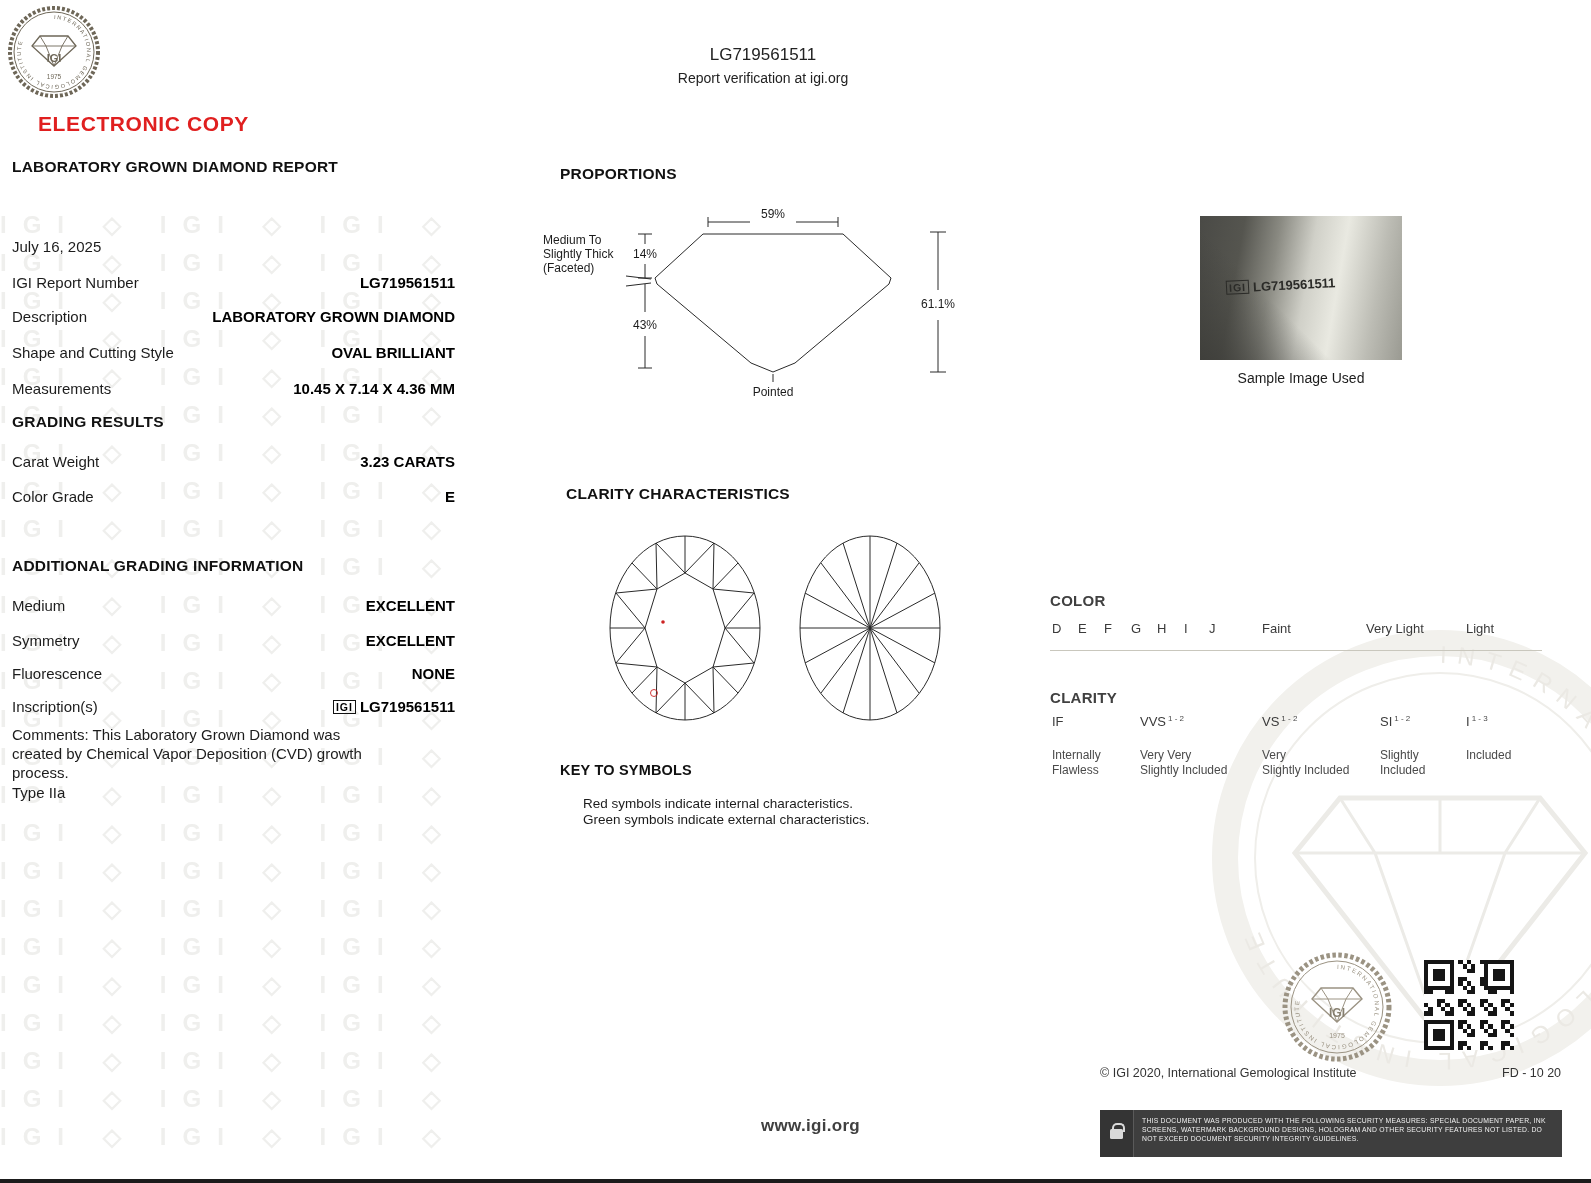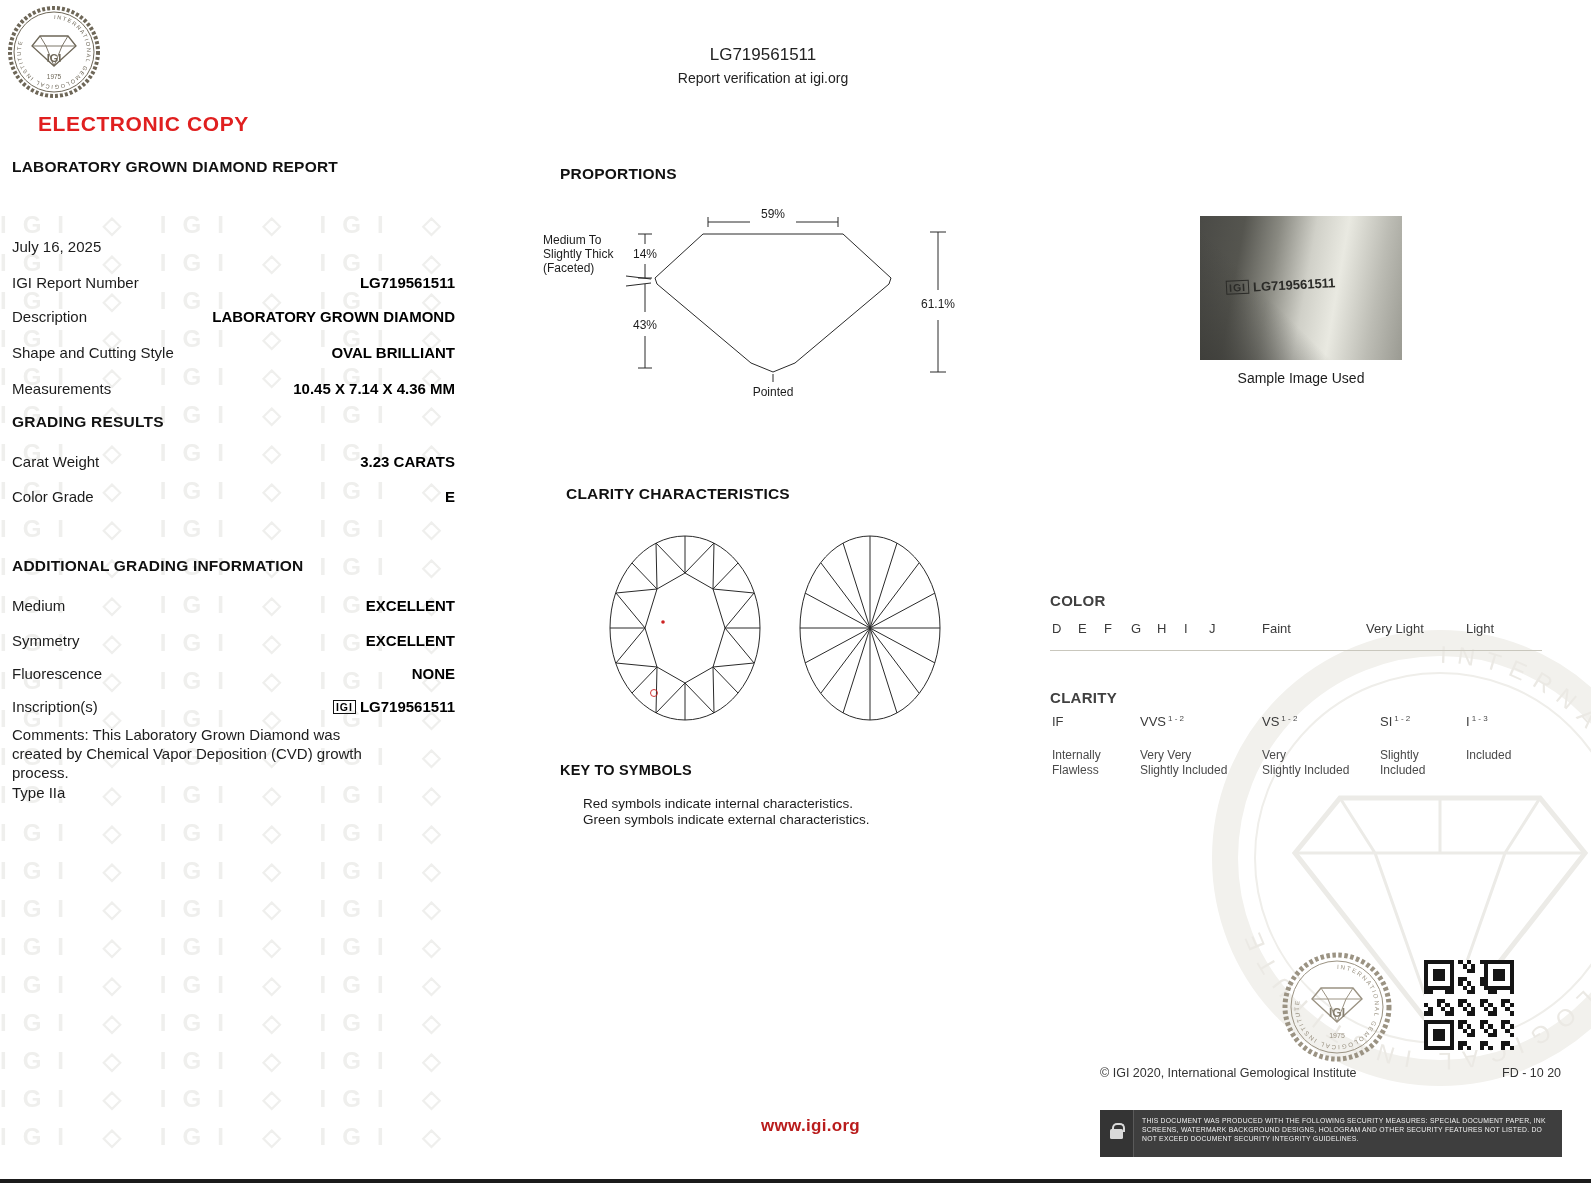--- a/index.html
+++ b/index.html
@@ -56,21 +56,21 @@
   .scale-letter { font-size:13px; color:#3a3a3a; position:absolute; }
   .scale-range { font-size:13px; color:#3a3a3a; position:absolute; }
   .divider { position:absolute; height:1px; background:#c9c7bd; }
   .cl-code { font-size:13px; color:#3a3a3a; position:absolute; }
   .sup { font-size:8px; vertical-align:super; margin-left:2px; color:#4a4a4a; }
   .cl-desc { font-size:12px; line-height:15px; color:#4a4a4a; position:absolute; width:110px; }
 
   
   .copyright { font-size:12.5px; color:#333; }
   .fd { font-size:12.5px; color:#333; }
-  .website { font-size:17px; font-weight:bold; color:#b91c1c; letter-spacing:0.3px; text-decoration:none; }
+  .website { font-size:17px; font-weight:bold; color:#404040; letter-spacing:0.3px; text-decoration:none; }
   .sec-bar { position:absolute; left:1100px; top:1110px; width:462px; height:47px;
              background:#3e3e3e; display:flex; align-items:stretch; z-index:2; }
   .sec-lock-cell { width:34px; display:flex; align-items:center; justify-content:center; border-right:1px solid #5a5a5a; background:#343434; }
   .lock { position:relative; width:13px; height:10px; background:#d9d9d9; border-radius:1.5px; }
   .lock::before { content:""; position:absolute; left:2px; top:-6px; width:9px; height:7px;
                   border:2px solid #d9d9d9; border-bottom:none; border-radius:5px 5px 0 0; }
   .sec-text { flex:1; color:#f2f2f2; font-size:6.8px; line-height:9px; letter-spacing:0.25px; padding:6px 8px; }
 
   
   .qr { position:absolute; left:1424px; top:960px; width:90px; height:90px;

